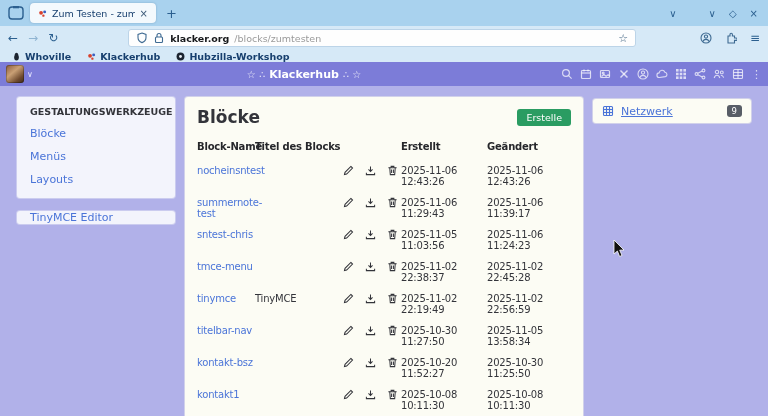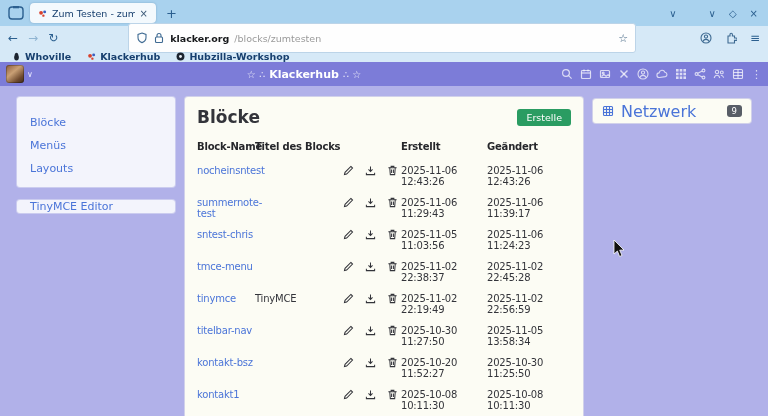--- a/index.html
+++ b/index.html
@@ -13,21 +13,21 @@
          padding:0 8px; font-size:9.5px; color:#173f6e; box-shadow:0 0 2px rgba(40,80,120,.35); width:126px; }
   .tab-title { white-space:nowrap; overflow:hidden; flex:1; }
   .tab-close { color:#3c5a78; font-size:10px; cursor:default; }
   .newtab { font-size:13px; color:#2b5f8f; margin-left:10px; }
   .tabbar-right { margin-left:auto; display:flex; align-items:center; gap:14px; color:#2b5f8f; font-size:10px; }
   .winctl { display:flex; gap:13px; margin:0 6px 0 18px; font-size:10px; }
 
   .toolbar { height:24px; background:#d6e9f7; display:flex; align-items:center; padding:0 8px; gap:10px; }
   .navbtn { color:#2b5f8f; font-size:12px; line-height:1; }
   .navbtn.fwd { color:#8fb4d2; }
-  .urlbar { width:508px; height:30px; background:#fefefe; border:1px solid #bcd4e8; border-radius:3px;
+  .urlbar { width:508px; height:18px; background:#fefefe; border:1px solid #bcd4e8; border-radius:3px;
             display:flex; align-items:center; gap:5px; padding:0 7px; font-size:9.5px; }
   .urlbar .domain { color:#17191c; font-weight:bold; }
   .urlbar .path { color:#9a9a9a; }
   .urlbar .star { margin-left:auto; color:#4a6b88; font-size:11px; }
   .tb-ico { width:12px; height:12px; color:#3e6a92; flex:0 0 auto; }
   .toolbar-right { margin-left:auto; display:flex; align-items:center; gap:13px; color:#2b5f8f; }
   .menu-glyph { font-size:12px; color:#2b5f8f; }
 
   .bookmarks { height:12px; background:#d6e9f7; display:flex; align-items:center; gap:16px; padding:0 12px; }
   .bm { display:flex; align-items:center; gap:4px; font-size:9.5px; font-weight:600; color:#173f6e; }
@@ -71,21 +71,21 @@
   table.blocks td { font-size:10px; color:#33343a; padding:5px 0; vertical-align:top; white-space:normal; }
   td.name a { color:#4a74d8; text-decoration:none; }
   td.date { white-space:nowrap; }
   td.icons { color:#5b8bd8; }
   .rowicons { display:flex; gap:11px; }
   .rowicons svg { width:11px; height:11px; cursor:pointer; }
 
   .aside { position:absolute; left:592px; top:12px; width:160px; height:26px; display:flex;
            align-items:center; gap:7px; padding:0 9px; }
   .aside svg { width:12px; height:12px; color:#4a74d8; }
-  .aside-label { font-size:16px; color:#4a74d8; cursor:pointer; }
+  .aside-label { font-size:11px; color:#4a74d8; cursor:pointer;text-decoration:underline; }
   .badge { margin-left:auto; background:#585d66; color:#fff; font-size:8.5px; padding:1px 5px; border-radius:3px; }
 
   .cursor { position:absolute; left:613px; top:240px; width:12px; height:18px; pointer-events:none; }
 </style>
 </head>
 <body>
 
 <div class="screen">
 
   <div class="tabbar">
@@ -234,20 +234,21 @@
           <line x1="6" y1="1.5" x2="6" y2="10.5"></line>
         </svg>
       <span class="hz-kebab">⋮</span>
     </div>
   </div>
 
   <div class="app">
 
     <div class="sidebar">
       <div class="panel widget1">
+        <div class="w-head">GESTALTUNGSWERKZEUGE</div>
         <div>
 
         <div class="w-item">Blöcke</div>
             <div class="w-item">Menüs</div>
             <div class="w-item">Layouts</div>
           </div>
       </div>
       <div class="panel widget2">
         <div class="w-item" style="margin-top:0">TinyMCE Editor</div>
       </div>

